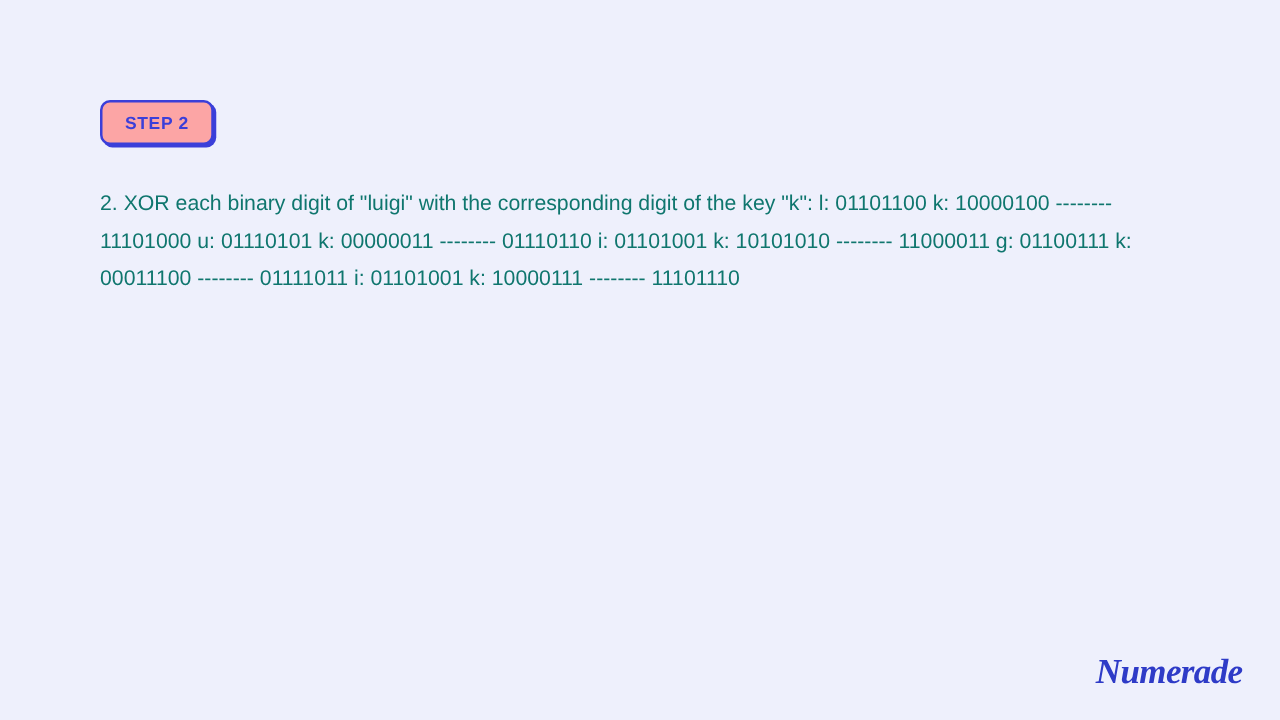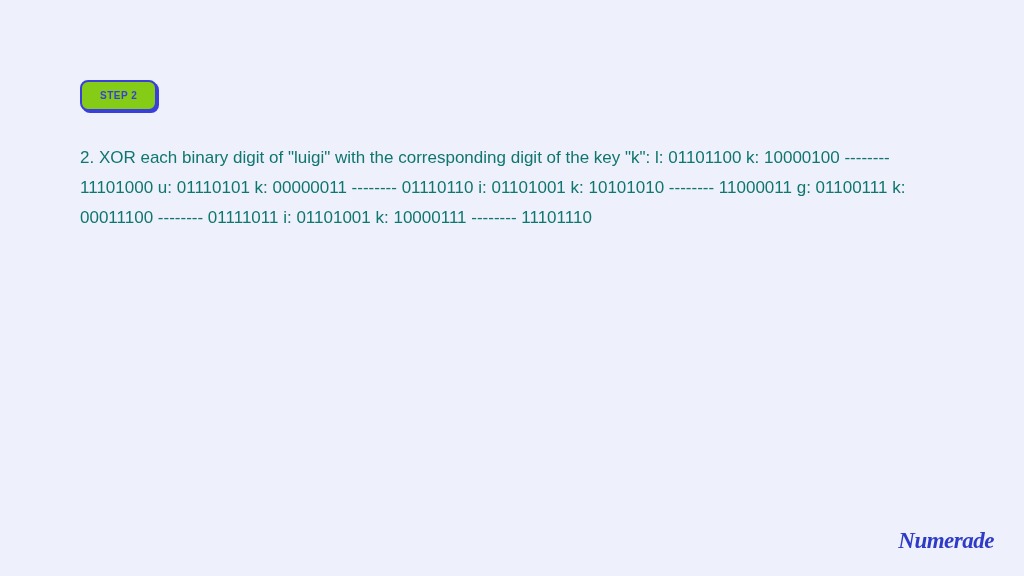--- a/index.html
+++ b/index.html
@@ -16,44 +16,44 @@
       position: relative;
       overflow: hidden;
     }
     
     .content-area {
       padding: 80px 80px 0 80px;
     }
     
     .step-badge {
       display: inline-block;
-      background-color: #84cc16;
+      background-color: #fca5a5;
       border: 2px solid #3b3fd9;
       border-radius: 8px;
       padding: 8px 18px;
       font-weight: 700;
-      font-size: 10px;
+      font-size: 14px;
       color: #3b3fd9;
       letter-spacing: 0.5px;
       box-shadow: 2px 2px 0 0 #3b3fd9;
       margin-bottom: 32px;
     }
     
     .step-text {
       font-size: 17px;
       line-height: 1.75;
       color: #0f766e;
       font-weight: 400;
     }
     
     .brand-logo {
       position: absolute;
       bottom: 22px;
       right: 30px;
-      font-size: 23px;
+      font-size: 28px;
       font-weight: 800;
       color: #2e3bc7;
       font-style: italic;
       letter-spacing: -0.5px;
       font-family: Georgia, 'Times New Roman', serif;
       margin-left: 24px;
     }
   </style>
 </head>
 <body>

